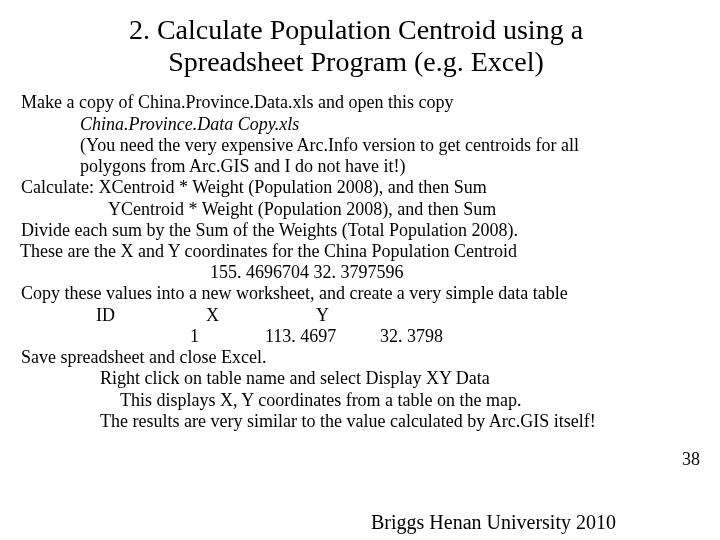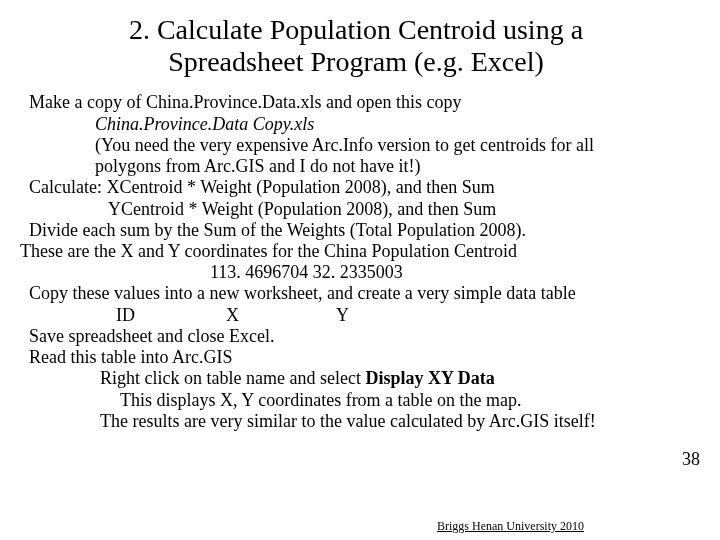--- a/index.html
+++ b/index.html
@@ -23,35 +23,34 @@
   .title {
     text-align: center;
     font-size: 28px;
     line-height: 1.15;
     margin: 4px 40px 14px 40px;
   }
   .body {
     font-size: 18px;
     line-height: 1.18;
   }
-  .l0 { margin-left: 9px; }
-  .l1 { margin-left: 75px; }
+  .l0 { margin-left: 1px; }
+  .l1 { margin-left: 60px; }
   .l2 { margin-left: 80px; }
   .l3 { margin-left: 100px; }
   .italic { font-style: italic; }
-  .bold { font-weight: bold; }
+  .bold { font-weight: normal; }
   .coords { margin-left: 190px; letter-spacing: 0; }
-  .tblhdr { margin-left: 96px; }
+  .tblhdr { margin-left: 76px; }
   .tblrow { margin-left: 170px; }
   .footer {
     position: absolute;
     bottom: 6px;
-    right: 128px;
-    font-size: 12px;
-    text-decoration: underline;
+    right: 96px;
+    font-size: 20px;
   }
   .pagenum {
     position: absolute;
     bottom: 70px;
     right: 12px;
     font-size: 18px;
   }
   .nowrap { white-space: nowrap; }
 </style>
 </head>
@@ -63,27 +62,29 @@
 
   <div class="body">
     <div class="l0">Make a copy of China.Province.Data.xls and open this copy</div>
     <div class="l1 italic">China.Province.Data Copy.xls</div>
     <div class="l1">(You need the very expensive Arc.Info version to get centroids for all</div>
     <div class="l1">polygons  from Arc.GIS and I do not have it!)</div>
     <div class="l0">Calculate:  XCentroid * Weight (Population 2008),  and then Sum</div>
     <div style="margin-left:88px">YCentroid * Weight (Population 2008),  and then Sum</div>
     <div class="l0"> Divide each sum by the Sum of the Weights (Total Population 2008).</div>
     <div style="">These are the X and Y coordinates for the China Population Centroid</div>
-    <div class="coords nowrap">113. 4696704    32. 2335003</div>
+    <div class="coords nowrap">155. 4696704    32. 3797596</div>
     <div class="l0">Copy these values into a new worksheet, and create a very simple data table</div>
     <div class="tblhdr nowrap">
       <span style="display:inline-block;width:110px">ID</span><span style="display:inline-block;width:110px">X</span><span>Y</span>
     </div>
+    <div class="tblrow nowrap">
+      <span style="display:inline-block;width:75px">1</span><span style="display:inline-block;width:115px">113. 4697</span><span>32. 3798</span>
+    </div>
     <div class="l0">Save spreadsheet and close Excel.</div>
-    <div class="l0">Read this table into Arc.GIS</div>
     <div class="l2 nowrap">
       <span>Right click on table name and select </span><span class="bold">Display XY Data</span>
     </div>
     <div class="l3">This displays X, Y coordinates from a table on the map.</div>
     <div class="l2">The results are very similar to the value calculated by Arc.GIS itself!</div>
   </div>
 
   <div class="footer">Briggs  Henan University 2010</div>
   <div class="pagenum">38</div>
 </div>

